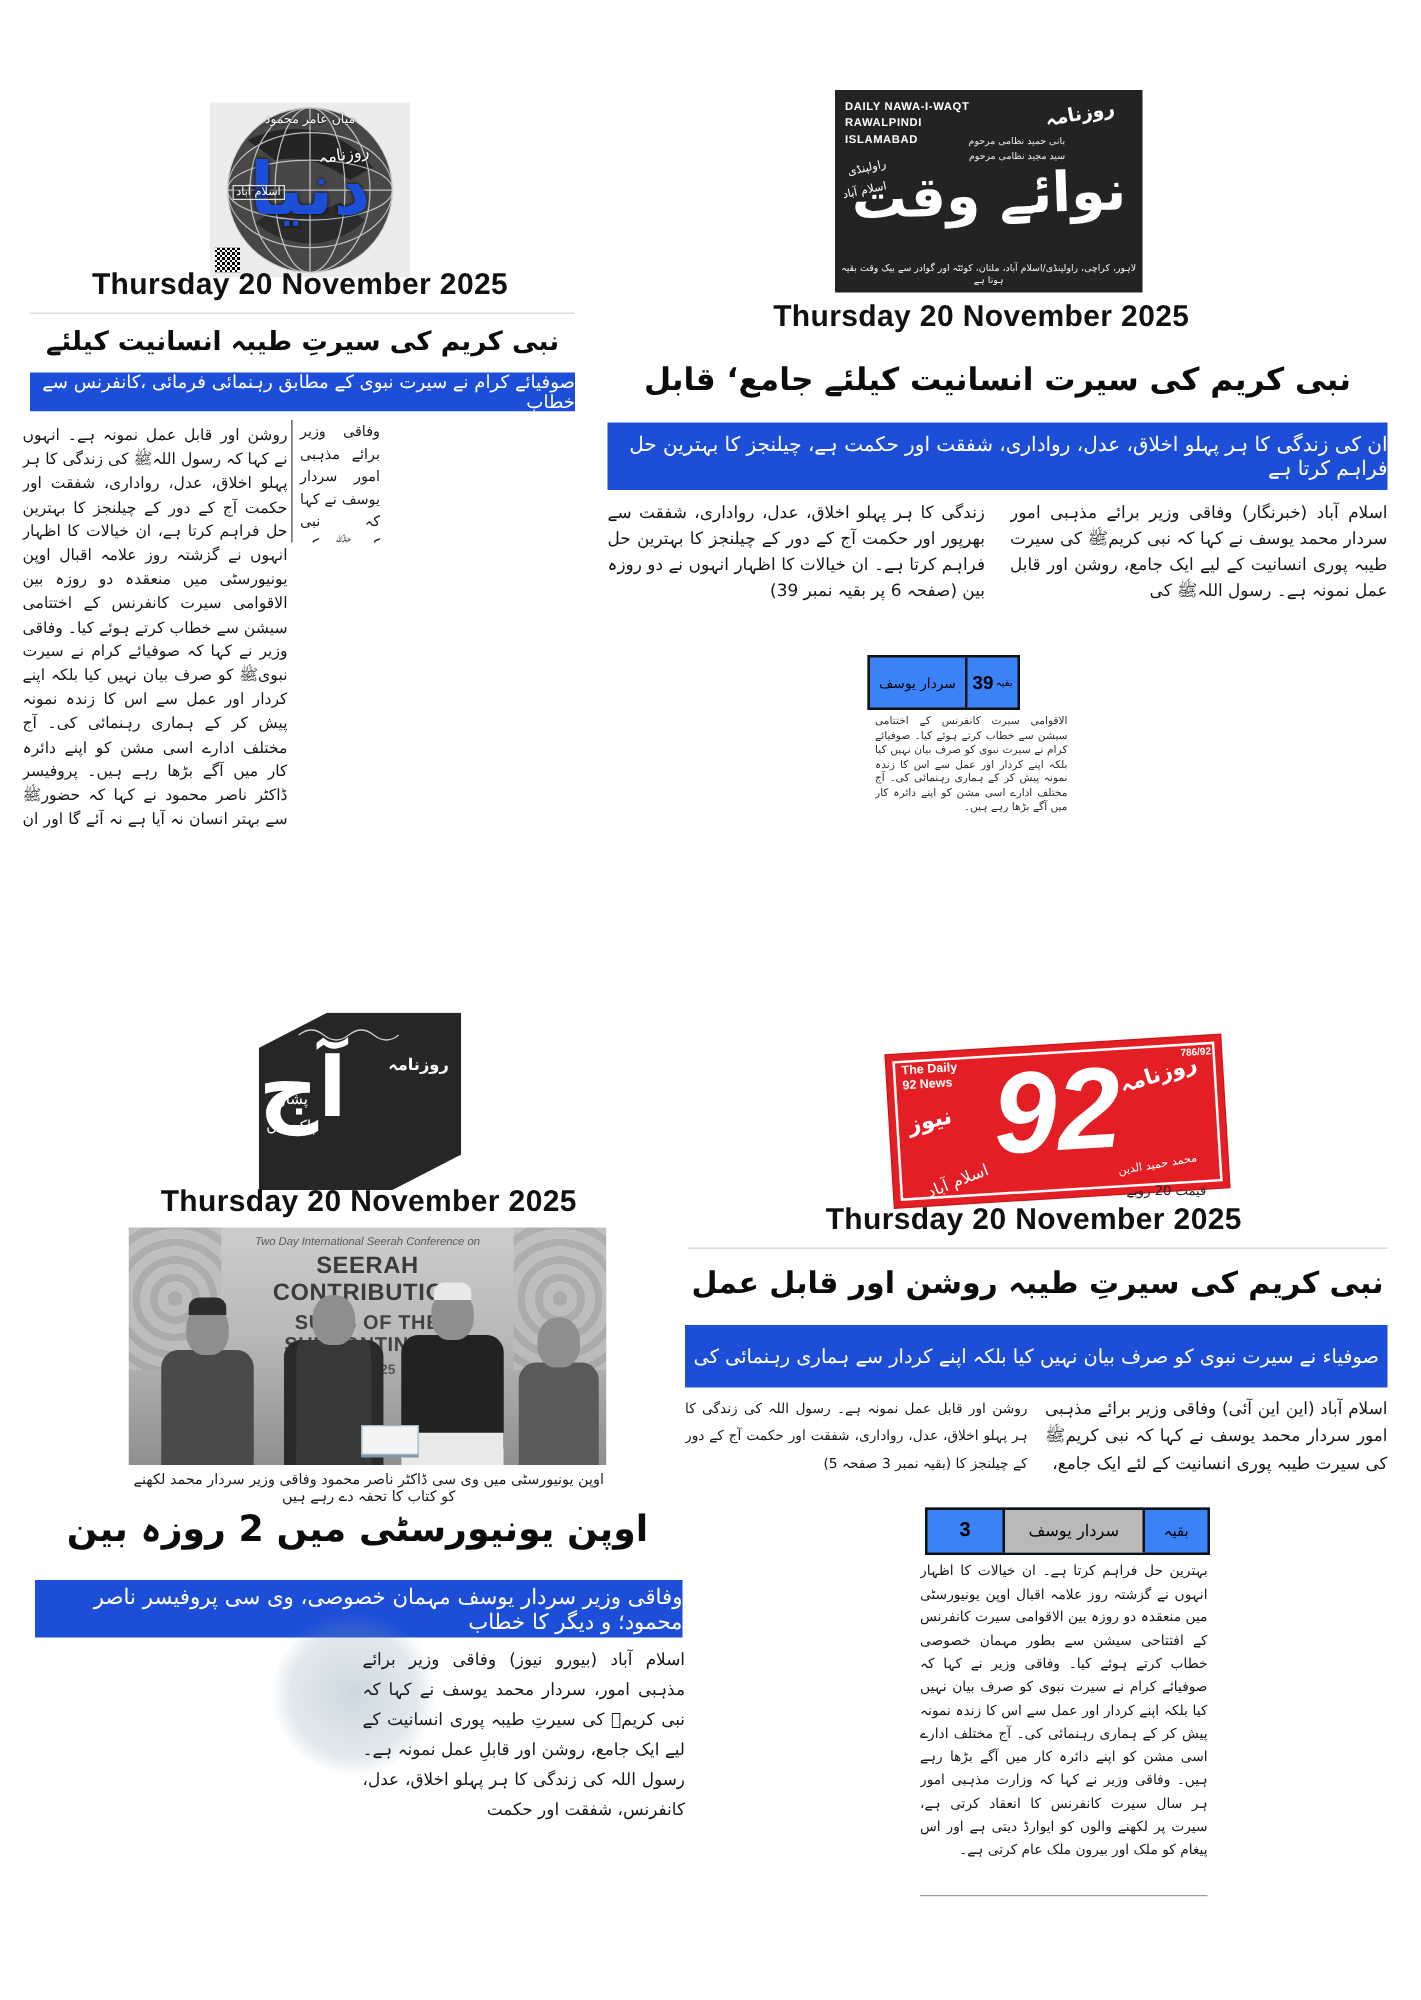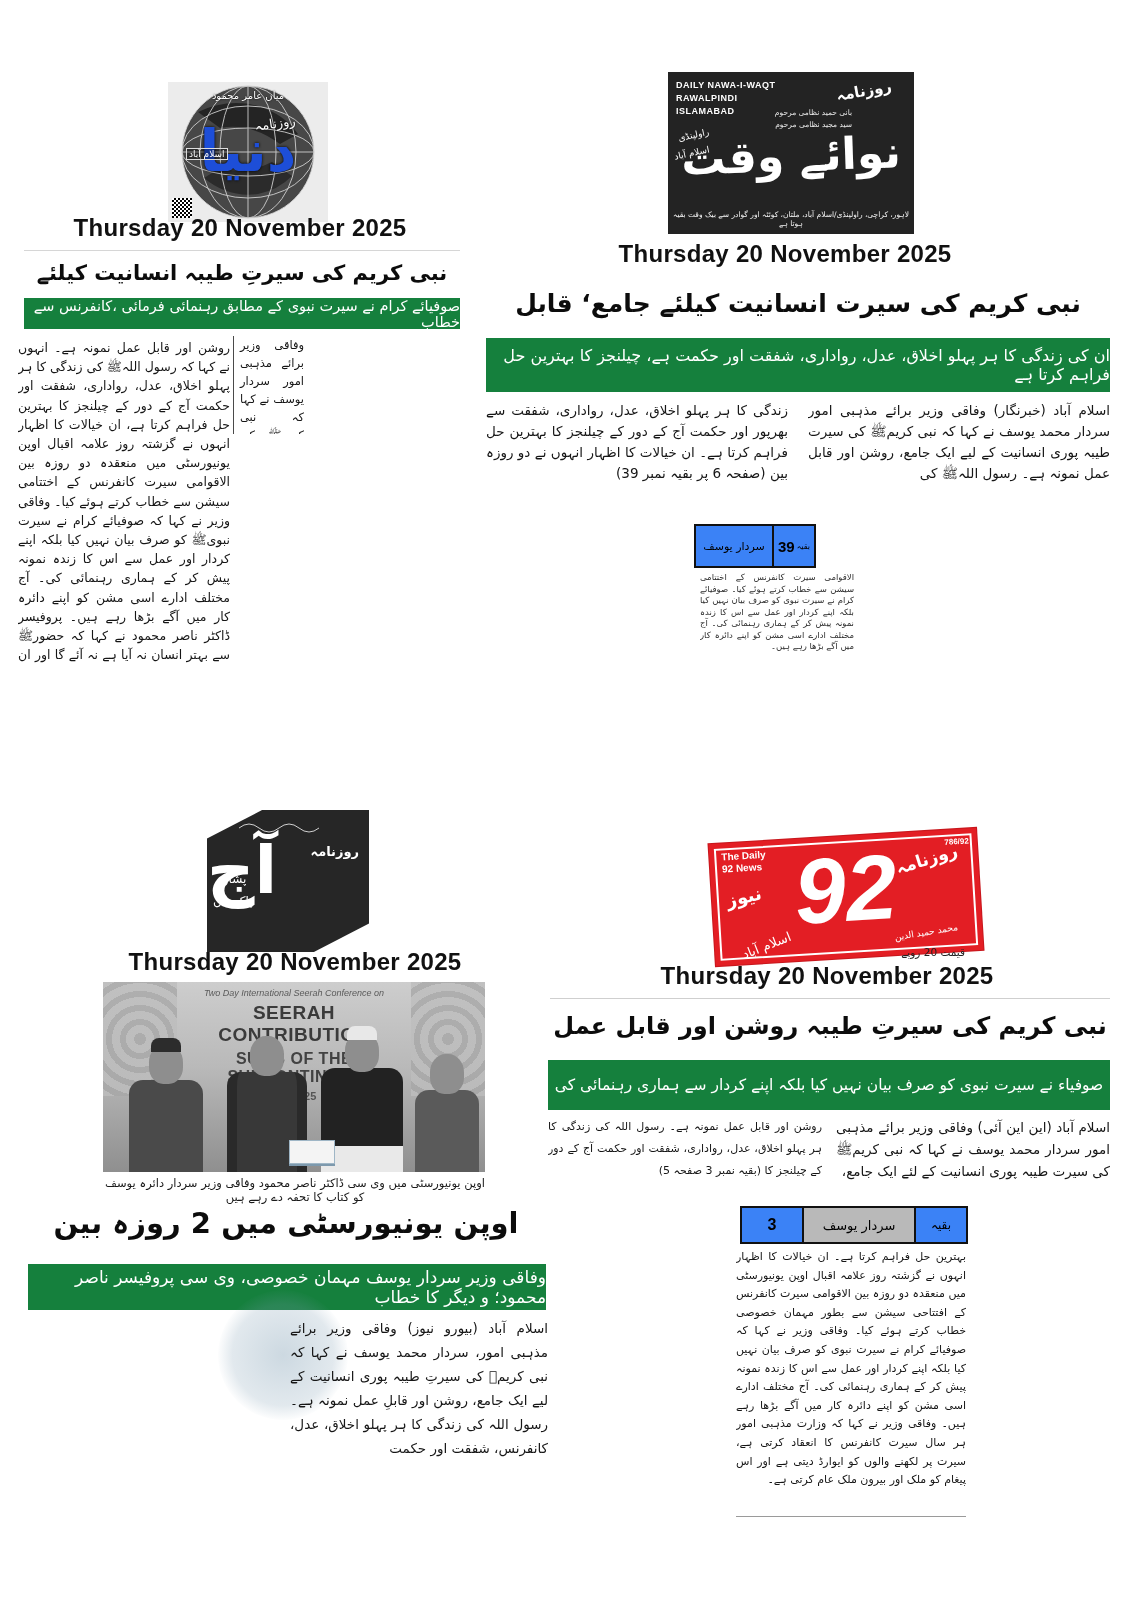--- a/index.html
+++ b/index.html
@@ -2,21 +2,21 @@
 <html><head>
 <meta charset="utf-8">
 <style>
   html,body{margin:0;padding:0}
   body{width:1137px;height:1600px;position:relative;background:#ffffff;
        font-family:"Liberation Sans",sans-serif;overflow:hidden}
   .abs{position:absolute}
   .urdu{font-family:"DejaVu Sans",sans-serif;direction:rtl}
   .date{font-weight:bold;font-size:24px;color:#111;text-align:center;letter-spacing:.3px}
   .headline{font-weight:bold;color:#0c0c0c;text-align:center;overflow:hidden}
-  .bar{background:#15803d;color:#fff;display:flex;align-items:center;justify-content:center;overflow:hidden}
+  .bar{background:#1d4ed8;color:#fff;display:flex;align-items:center;justify-content:center;overflow:hidden}
   .bodytxt{text-align:justify;color:#161616;overflow:hidden}
   .col{position:absolute;top:0}
   .logo-black{background:#232323;color:#fff}
   .cellbox{display:flex;border:2px solid #111;background:#3b82f6;align-items:stretch}
   .cellbox .cell{display:flex;align-items:center;justify-content:center}
   
   .globe-wrap{background:#f3f3f3;overflow:hidden}
   .qr{background:
       repeating-linear-gradient(0deg,#000 0 2px,#fff 2px 4px),
       repeating-linear-gradient(90deg,#000 0 2px,#fff 2px 4px);
@@ -155,21 +155,21 @@
         </div>
       <div class="torso" style="width:82px;height:104px;background:#222;border-bottom:26px solid #e9e9e9;box-sizing:border-box"></div>
     </div>
     <div class="fig" style="left:312px;width:64px;height:118px">
       <div class="head"></div>
       <div class="torso" style="width:64px;height:82px;background:#5a5a5a"></div>
     </div>
     <div class="book" style="left:186px;bottom:8px"></div>
   </div>
 
-  <div class="abs urdu" style="left:105px;top:396px;width:380px;font-size:11.5px;color:#1a1a1a;text-align:center">اوپن یونیورسٹی میں وی سی ڈاکٹر ناصر محمود وفاقی وزیر سردار دائرہ یوسف کو کتاب کا تحفہ دے رہے ہیں</div>
+  <div class="abs urdu" style="left:105px;top:396px;width:380px;font-size:11.5px;color:#1a1a1a;text-align:center">اوپن یونیورسٹی میں وی سی ڈاکٹر ناصر محمود وفاقی وزیر سردار محمد لکھنے کو کتاب کا تحفہ دے رہے ہیں</div>
 
   <div class="abs urdu headline" style="left:28px;top:412px;width:516px;height:62px;font-size:29px;line-height:62px">اوپن یونیورسٹی میں 2 روزہ بین الاقوامی سیرت کانفرنس</div>
 
   <div class="abs urdu bar" style="left:28px;top:484px;width:518px;height:46px;font-size:17px">وفاقی وزیر سردار یوسف مہمان خصوصی، وی سی پروفیسر ناصر محمود؛ و دیگر کا خطاب</div>
 
   <div class="wm" style="left:218px;top:510px;width:130px;height:130px"></div>
 
   <div class="abs" style="left:16px;top:536px;width:532px;height:152px">
     <div class="col urdu bodytxt" style="right:0;width:258px;height:152px;font-size:13.5px;line-height:24px">اسلام آباد (بیورو نیوز) وفاقی وزیر برائے مذہبی امور، سردار محمد یوسف نے کہا کہ نبی کریمؐ کی سیرتِ طیبہ پوری انسانیت کے لیے ایک جامع، روشن اور قابلِ عمل نمونہ ہے۔ رسول اللہ کی زندگی کا ہر پہلو اخلاق، عدل، کانفرنس، شفقت اور حکمت</div>
   </div>

